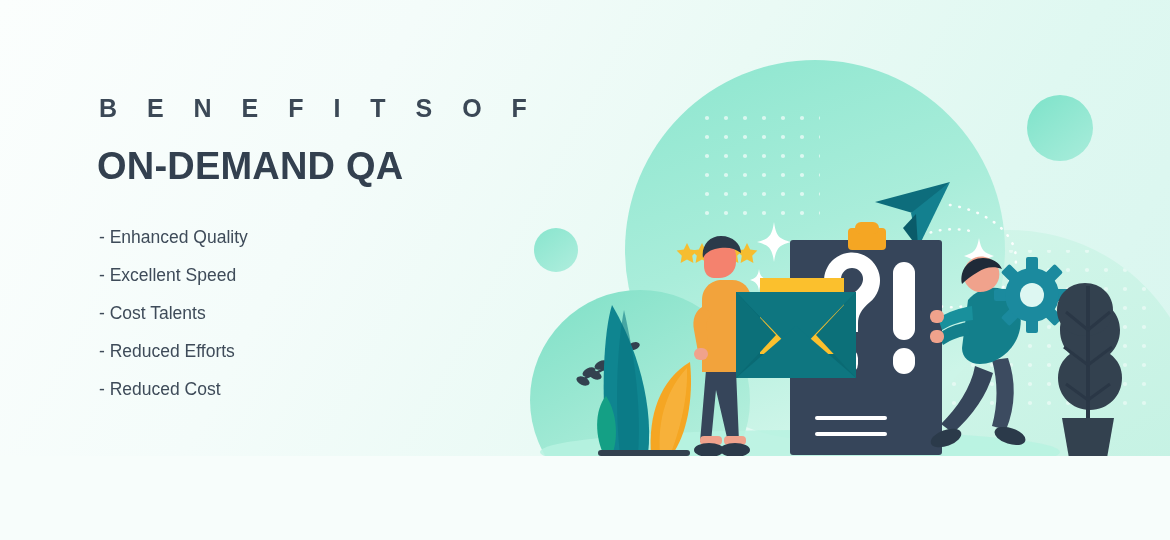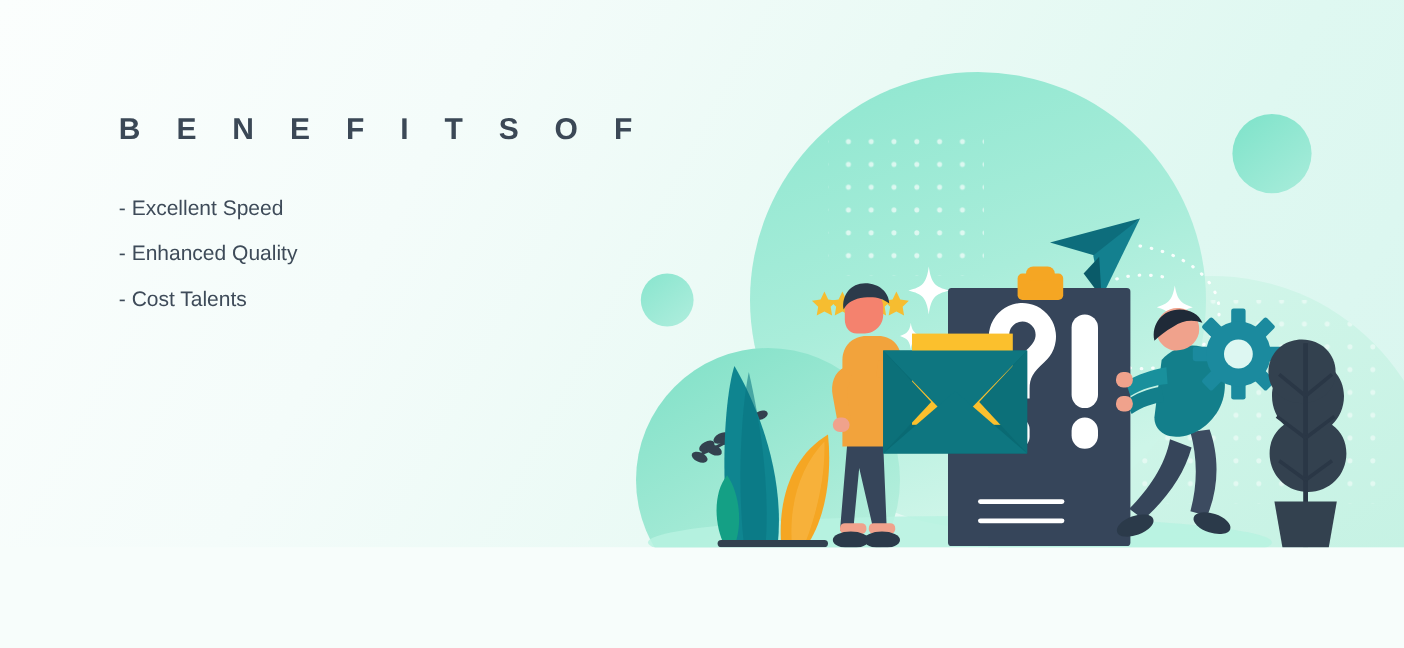--- a/index.html
+++ b/index.html
@@ -222,20 +222,23 @@
       <path d="M1090,300 c18,0 30,14 30,30 0,10 -4,18 -10,24 8,6 12,14 12,24 0,18 -14,32 -32,32 -18,0 -32,-14 -32,-32 0,-10 4,-18 12,-24 -6,-6 -10,-14 -10,-24 0,-16 12,-30 30,-30 z" fill="#33414f"></path>
       <path d="M1085,283 c16,0 28,12 28,27 0,15 -12,26 -28,26 -16,0 -28,-11 -28,-26 0,-15 12,-27 28,-27 z" fill="#33414f"></path>
       <rect x="1086" y="286" width="4" height="170" fill="#2a3746"></rect>
       <path d="M1088,330 l-22,-18 M1088,330 l22,-18 M1088,365 l-24,-18 M1088,365 l24,-18 M1088,400 l-22,-16 M1088,400 l22,-16" stroke="#2a3746" stroke-width="3" fill="none"></path>
       <path d="M1062,418 l52,0 -7,40 -38,0 z" fill="#33414f"></path>
     </g>
   </svg>
 
   <div class="text-col">
     <div class="eyebrow">B E N E F I T S   O F</div>
+    <h1 class="title">ON-DEMAND QA</h1>
     <ul class="benefits">
+      <li>- Enhanced Quality</li>
       <li>- Excellent Speed</li>
-      <li>- Enhanced Quality</li>
       <li>- Cost Talents</li>
+      <li>- Reduced Efforts</li>
+      <li>- Reduced Cost</li>
     </ul>
   </div>
 
 </div>
 
 </body></html>

